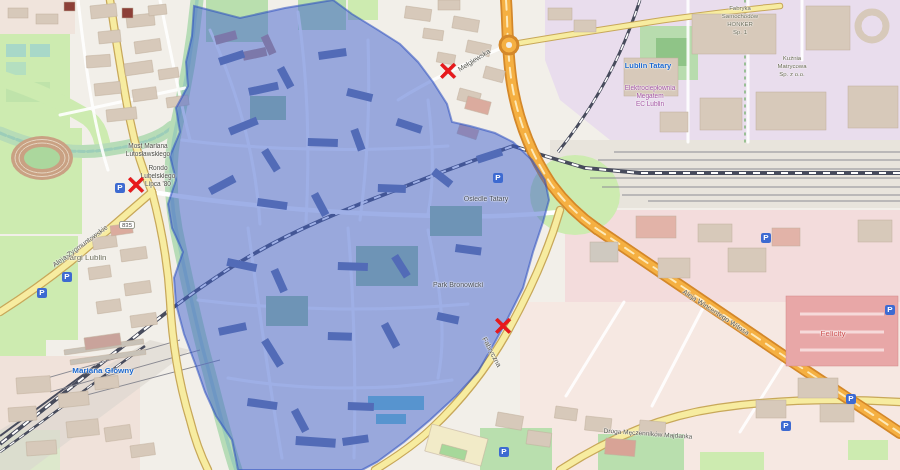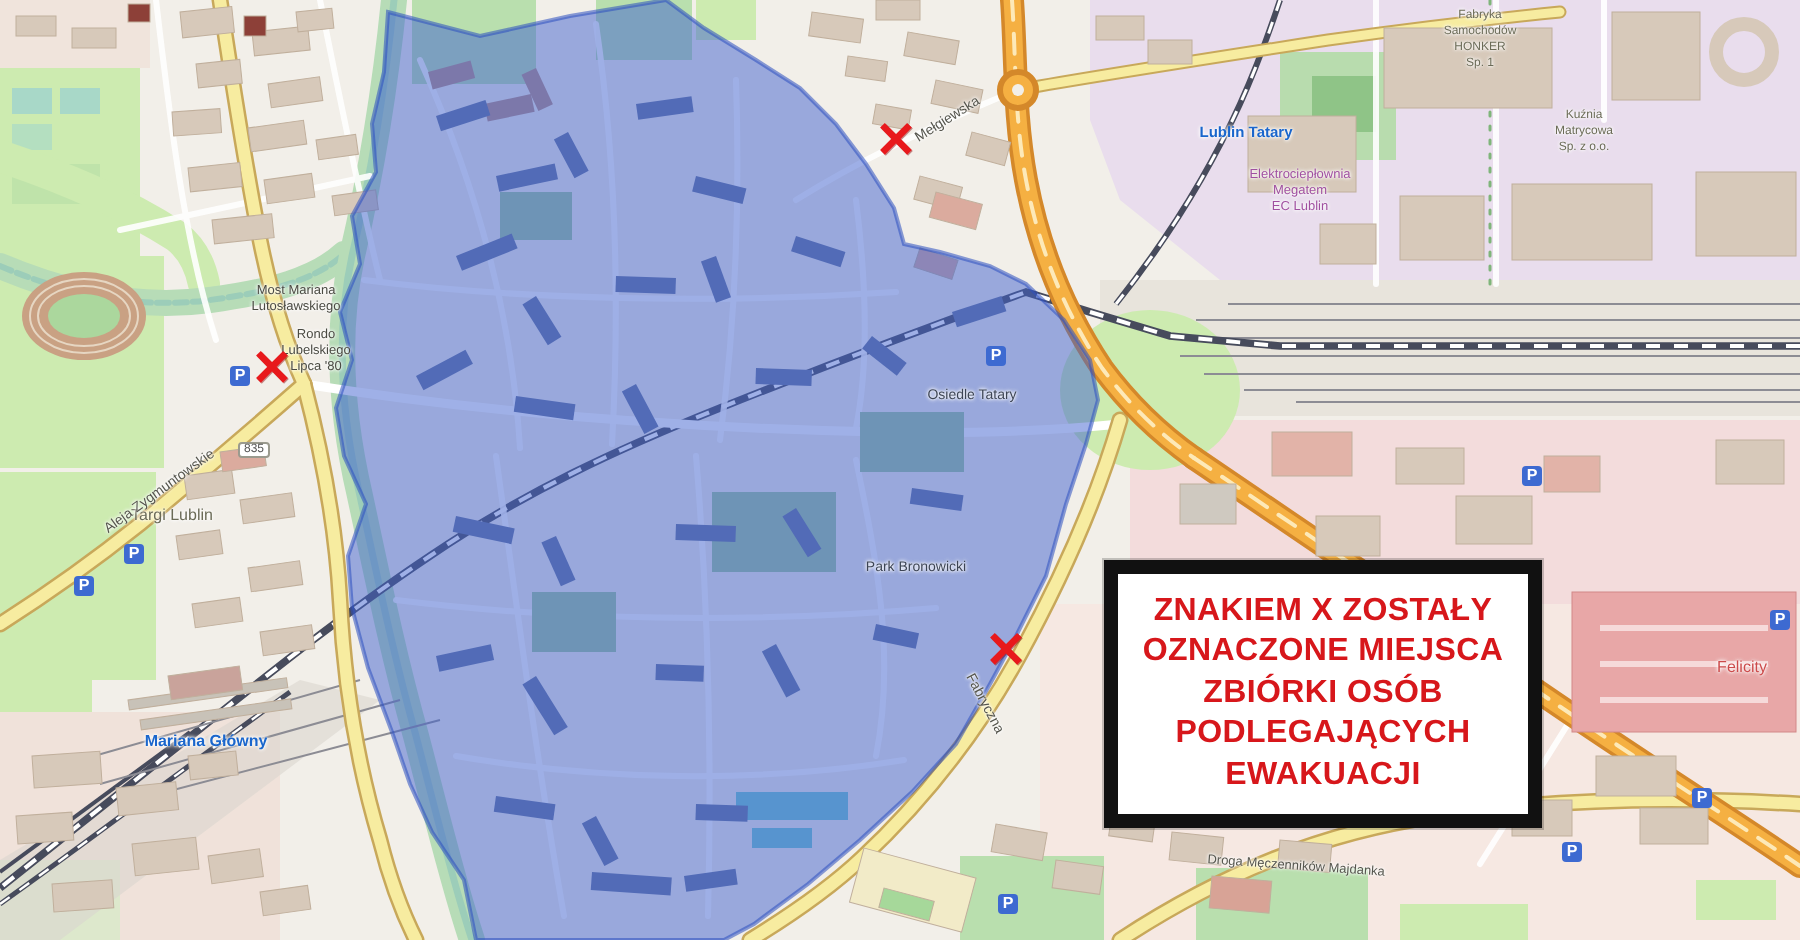--- a/index.html
+++ b/index.html
@@ -279,22 +279,22 @@
       <rect x="342" y="438" width="26" height="8" transform="rotate(-8 342 438)"></rect>
     </g>
   </g>
 
   <path d="M194,6 L240,18 L285,8 L333,0 L352,14 L378,30 L400,44 L418,62 L433,82 L447,104 L452,122 L470,126 L495,133 L513,142 L532,160 L545,180 L549,200 L543,222 L533,252 L523,288 L508,318 L495,342 L478,372 L456,396 L430,420 L404,442 L377,462 L362,470 L238,470 L232,440 L216,416 L205,392 L196,366 L184,334 L176,304 L174,278 L183,252 L172,228 L168,204 L176,180 L170,156 L180,132 L176,108 L188,86 L186,62 L192,36 Z" style="fill:var(--zone-fill,#3f62cf);stroke:var(--zone-stroke,#2b4fc0)" fill-opacity="0.5" stroke-opacity="0.55" stroke-width="2"></path>
 </svg>
 
 <div id="overlay-layer">
       <div class="map-label" style="left: 45px; top: 258px; font-size: 8px; color: rgb(107, 107, 87); margin-left: 41px;">Targi Lublin</div>
       <div class="map-label" style="left: 103px; top: 371px; font-size: 8px; color: rgb(26, 102, 204); font-weight: bold;">Mariana Główny</div>
-      <div class="map-label" style="left: 623px; top: 66px; font-size: 7.5px; color: rgb(26, 102, 204); font-weight: bold;">Lublin Tatary</div>
-      <div class="map-label" style="left: 859px; top: 334px; font-size: 8px; color: rgb(204, 75, 75); padding-left: 24px;">Felicity</div>
+      <div class="map-label" style="left: 648px; top: 66px; font-size: 7.5px; color: rgb(26, 102, 204); font-weight: bold;">Lublin Tatary</div>
+      <div class="map-label" style="left: 821px; top: 334px; font-size: 8px; color: rgb(204, 75, 75); padding-left: 24px;">Felicity</div>
       <div class="map-label" style="left: 148px; top: 146px; font-size: 6.5px;">Most Mariana</div>
       <div class="map-label" style="left: 148px; top: 154px; font-size: 6.5px;">Lutosławskiego</div>
       <div class="map-label" style="left: 158px; top: 168px; font-size: 6.5px;">Rondo</div>
       <div class="map-label" style="left: 158px; top: 176px; font-size: 6.5px;">Lubelskiego</div>
       <div class="map-label" style="left: 158px; top: 184px; font-size: 6.5px;">Lipca '80</div>
       <div class="map-label" style="left: 486px; top: 198px; font-size: 7px; color: rgb(60, 68, 85);">Osiedle Tatary</div>
       <div class="map-label" style="left: 458px; top: 284px; font-size: 7px; color: rgb(60, 68, 85);">Park Bronowicki</div>
       <div class="map-label" style="left: 650px; top: 88px; font-size: 6.5px; color: rgb(160, 80, 160);">Elektrociepłownia</div>
       <div class="map-label" style="left: 650px; top: 96px; font-size: 6.5px; color: rgb(160, 80, 160);">Megatem</div>
       <div class="map-label" style="left: 650px; top: 104px; font-size: 6.5px; color: rgb(160, 80, 160);">EC Lublin</div>
@@ -318,22 +318,13 @@
       <div class="p-icon" style="left: 766px; top: 238px;">P</div>
       <div class="p-icon" style="left: 890px; top: 310px;">P</div>
       <div class="p-icon" style="left: 851px; top: 399px;">P</div>
       <div class="p-icon" style="left: 786px; top: 426px;">P</div>
       <div class="p-icon" style="left: 504px; top: 452px;">P</div>
       <div class="x-marker" style="left: 448px; top: 71px;">✕</div>
       <div class="x-marker" style="left: 136px; top: 185px;">✕</div>
       <div class="x-marker" style="left: 503px; top: 326px;">✕</div>
     </div>
 
-<div class="notice-box">
-  <div class="notice-inner" id="notice-text">
-        <div>ZNAKIEM X ZOSTAŁY</div>
-        <div>OZNACZONE MIEJSCA</div>
-        <div>ZBIÓRKI OSÓB</div>
-        <div>PODLEGAJĄCYCH</div>
-        <div>EWAKUACJI</div>
-      </div>
 </div>
-</div>
 
 </body></html>

